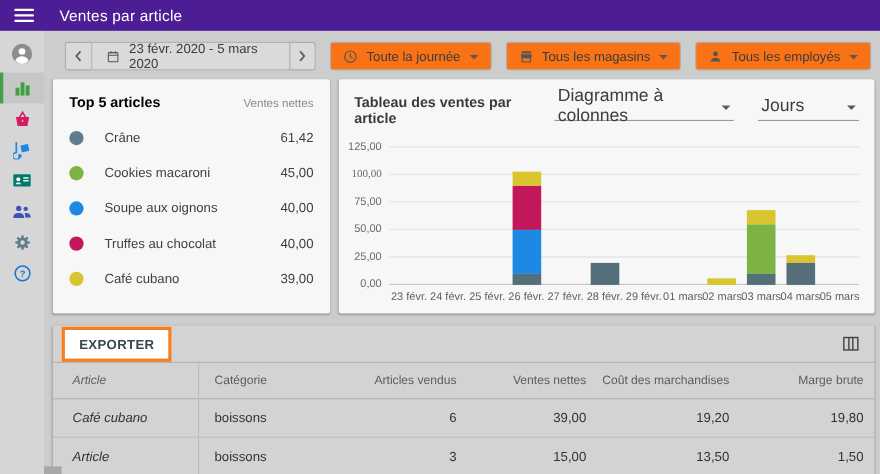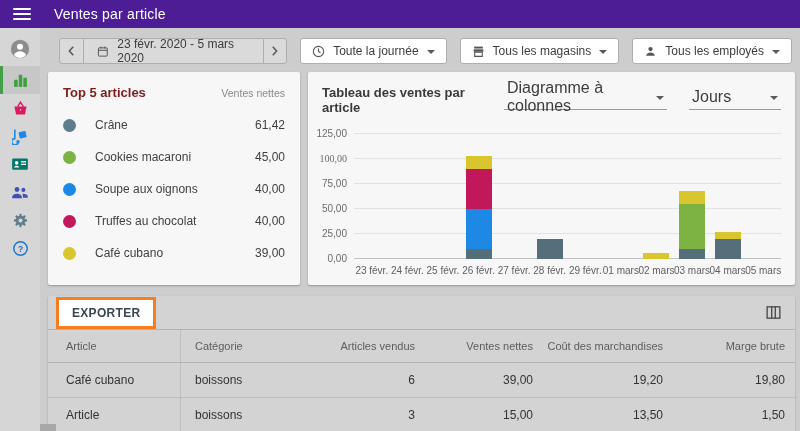--- a/index.html
+++ b/index.html
@@ -19,40 +19,40 @@
   .side-item{height:28px;display:flex;align-items:center;justify-content:center;position:relative;cursor:pointer;}
   .side-item.first{height:34px;margin-top:4px;}
   .side-item.active{background:#c7c7c7;}
   .side-item.active::before{content:'';position:absolute;left:0;top:0;bottom:0;width:3px;background:#43a047;}
 
   
   .main{position:absolute;left:40px;top:28px;right:0;bottom:0;}
 
   
   .filterbar{position:absolute;top:10px;left:19px;right:8px;height:26px;display:flex;gap:13px;}
-  .fbtn{display:inline-flex;align-items:center;background:#ffffff;border:1px solid #aeaeae;
+  .fbtn{display:inline-flex;align-items:center;background:#f97316;border:1px solid #aeaeae;
         border-radius:3px;font-size:12px;color:#3c3c3c;padding:0 11px;gap:8px;height:26px;
         box-sizing:border-box;cursor:pointer;white-space:nowrap;}
   .date-group{display:inline-flex;}
   .seg{background:#dadada;border:1px solid #aeaeae;display:flex;align-items:center;
        justify-content:center;height:26px;box-sizing:border-box;cursor:pointer;}
   .seg-prev{width:27px;border-radius:3px 0 0 3px;}
   .seg-main{padding:0 13px;gap:9px;border-left:none;border-right:none;font-size:12px;color:#3c3c3c;}
   .seg-next{width:27px;border-radius:0 3px 3px 0;}
   .caret{width:0;height:0;border-left:4px solid transparent;border-right:4px solid transparent;
          border-top:4.5px solid #5a5a5a;margin-top:1px;}
 
   
   .cards{position:absolute;top:44px;left:8px;right:5px;height:213px;display:flex;gap:8px;}
   .card{background:#f7f7f7;border-radius:2px;box-shadow:0 1px 2px rgba(0,0,0,.28);}
   .top5-card{width:252px;box-sizing:border-box;padding:10px 15px;}
   .chart-card{flex:1;box-sizing:border-box;padding:10px 8px 10px 14px;position:relative;}
 
   .top5-head{display:flex;justify-content:space-between;align-items:baseline;height:24px;margin-top:3px;}
-  .top5-title{font-size:13px;font-weight:bold;color:#7f1d1d;}
+  .top5-title{font-size:13px;font-weight:bold;color:#000000;}
   .top5-col{font-size:10.5px;color:#8a8a8a;}
   .top5-item{height:32px;display:flex;align-items:center;}
   .dot{width:13px;height:13px;border-radius:50%;flex:0 0 13px;}
   .t5-name{margin-left:19px;font-size:12px;color:#3f3f3f;flex:1;}
   .t5-val{font-size:12px;color:#3f3f3f;}
 
   .chart-head{display:flex;align-items:flex-start;height:24px;margin-top:3px;padding-right:6px;}
   .chart-title{font-size:13px;font-weight:bold;color:#3a3a3a;flex:1;}
   .select{display:flex;align-items:center;justify-content:space-between;border-bottom:1px solid #9a9a9a;
           height:24px;font-size:16px;color:#3c3c3c;padding:0 3px;cursor:pointer;}
@@ -78,21 +78,21 @@
               display:flex;align-items:center;padding:0 13px;font-size:12px;font-weight:bold;
               color:#37474f;letter-spacing:.3px;cursor:pointer;}
   .cols-btn{margin-left:auto;margin-right:13px;cursor:pointer;display:flex;align-items:center;}
 
   .tgrid{display:grid;grid-template-columns:132px 130px 105px 118px 130px 1fr;
          align-items:stretch;padding-right:10px;}
   .thead{height:32px;border-top:1px solid #b3b3b3;border-bottom:1px solid #b3b3b3;
          font-size:11px;color:#5d5d5d;}
   .trow{height:34px;font-size:12px;color:#333;border-bottom:1px solid #bdbdbd;cursor:pointer;}
   .tcell{display:flex;align-items:center;}
-  .cell-article{padding-left:18px;}
+  .cell-article{padding-left:18px;font-style:italic;}
   .cell-cat{padding-left:14px;border-left:1px solid #bdbdbd;}
   .num{justify-content:flex-end;text-align:right;}
 
   .scroll-sliver{position:absolute;left:40px;bottom:0;width:16px;height:7px;background:#a8a8a8;z-index:10;}
 
   svg{display:block;}
 </style>
 </head>
 <body>
 

